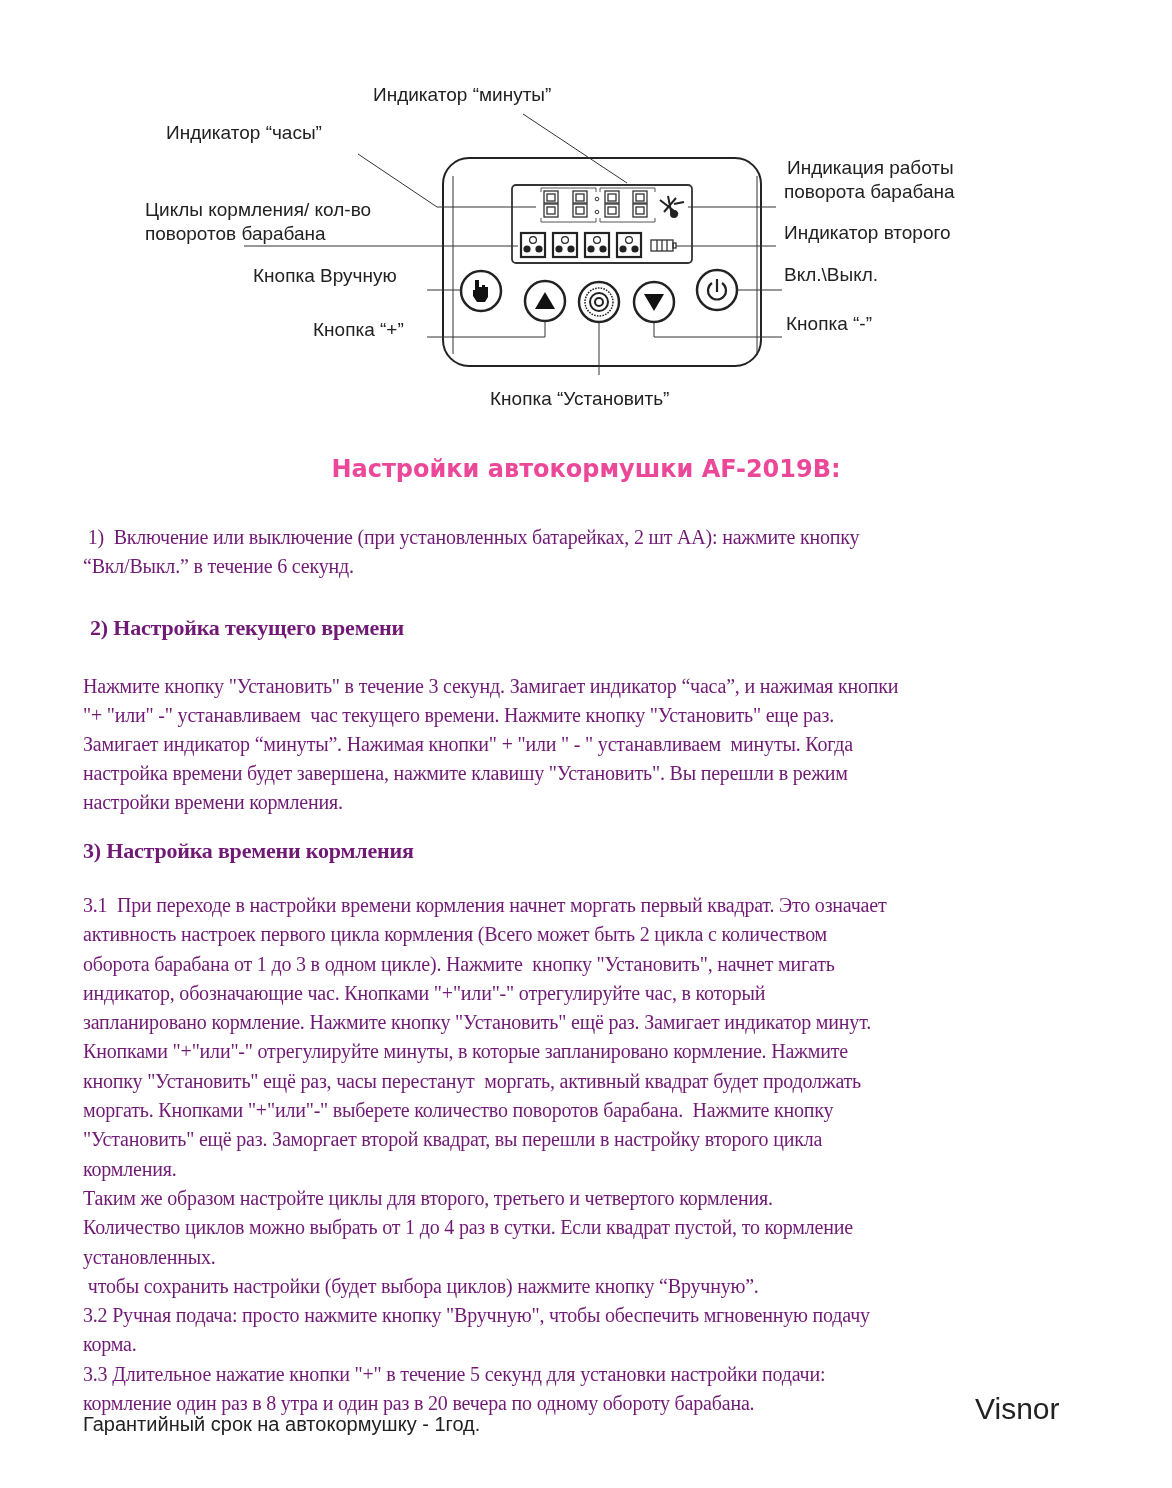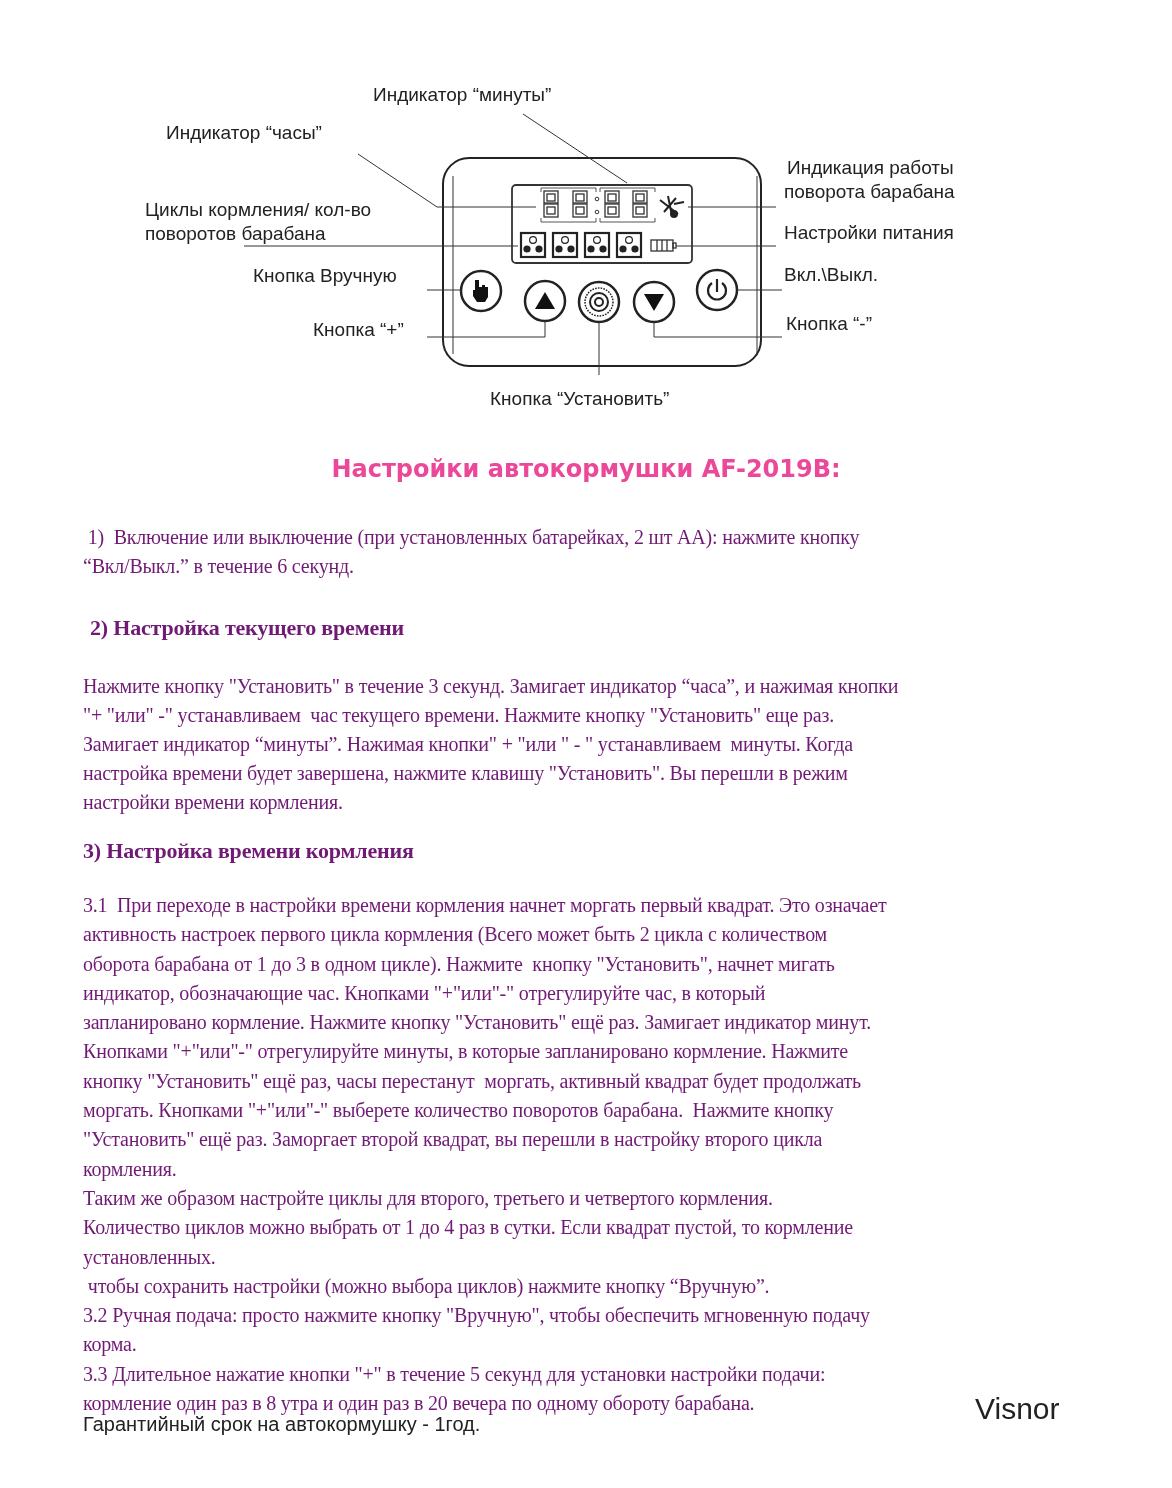--- a/index.html
+++ b/index.html
@@ -166,21 +166,21 @@
   </svg>
 
   <div class="lbl" style="left:373px; top:83px;">Индикатор “минуты”</div>
   <div class="lbl" style="left:166px; top:121px;">Индикатор “часы”</div>
   <div class="lbl" style="left:145px; top:198px;">Циклы кормления/ кол-во</div>
   <div class="lbl" style="left:145px; top:222px;">поворотов барабана</div>
   <div class="lbl" style="left:253px; top:264px;">Кнопка Вручную</div>
   <div class="lbl" style="left:313px; top:318px;">Кнопка “+”</div>
   <div class="lbl" style="left:787px; top:156px;">Индикация работы</div>
   <div class="lbl" style="left:784px; top:180px;">поворота барабана</div>
-  <div class="lbl" style="left:784px; top:221px;">Настройки питания</div>
+  <div class="lbl" style="left:784px; top:221px;">Индикатор второго</div>
   <div class="lbl" style="left:784px; top:263px;">Вкл.\Выкл.</div>
   <div class="lbl" style="left:786px; top:312px;">Кнопка “-”</div>
   <div class="lbl" style="left:490px; top:387px;">Кнопка “Установить”</div>
 </div>
 
 <div id="title">Настройки автокормушки AF-2019B:</div>
 
 <div class="doc" id="sec1">
   <p class="p" style="white-space: pre;"> 1)  Включение или выключение (при установленных батарейках, 2 шт АА): нажмите кнопку</p>
   <p class="p" style="white-space: pre;">“Вкл/Выкл.” в течение 6 секунд.</p>
@@ -207,21 +207,21 @@
   <p class="p" style="white-space: pre;">индикатор, обозначающие час. Кнопками "+"или"-" отрегулируйте час, в который</p>
   <p class="p" style="white-space: pre;">запланировано кормление. Нажмите кнопку "Установить" ещё раз. Замигает индикатор минут.</p>
   <p class="p" style="white-space: pre;">Кнопками "+"или"-" отрегулируйте минуты, в которые запланировано кормление. Нажмите</p>
   <p class="p" style="white-space: pre;">кнопку "Установить" ещё раз, часы перестанут  моргать, активный квадрат будет продолжать</p>
   <p class="p" style="white-space: pre;">моргать. Кнопками "+"или"-" выберете количество поворотов барабана.  Нажмите кнопку</p>
   <p class="p" style="white-space: pre;">"Установить" ещё раз. Заморгает второй квадрат, вы перешли в настройку второго цикла</p>
   <p class="p" style="white-space: pre;">кормления.</p>
   <p class="p" style="white-space: pre;">Таким же образом настройте циклы для второго, третьего и четвертого кормления.</p>
   <p class="p" style="white-space: pre;">Количество циклов можно выбрать от 1 до 4 раз в сутки. Если квадрат пустой, то кормление</p>
   <p class="p" style="white-space: pre;">установленных.</p>
-  <p class="p" style="white-space: pre;"> чтобы сохранить настройки (можно выбора циклов) нажмите кнопку “Вручную”.</p>
+  <p class="p" style="white-space: pre;"> чтобы сохранить настройки (будет выбора циклов) нажмите кнопку “Вручную”.</p>
   <p class="p" style="white-space: pre;">3.2 Ручная подача: просто нажмите кнопку "Вручную", чтобы обеспечить мгновенную подачу</p>
   <p class="p" style="white-space: pre;">корма.</p>
   <p class="p" style="white-space: pre;">3.3 Длительное нажатие кнопки "+" в течение 5 секунд для установки настройки подачи:</p>
   <p class="p" style="white-space: pre;">кормление один раз в 8 утра и один раз в 20 вечера по одному обороту барабана.</p>
 </div>
 
 <div id="footer">Гарантийный срок на автокормушку - 1год.</div>
 <div id="brand">Visnor</div>
 
 </body></html>

